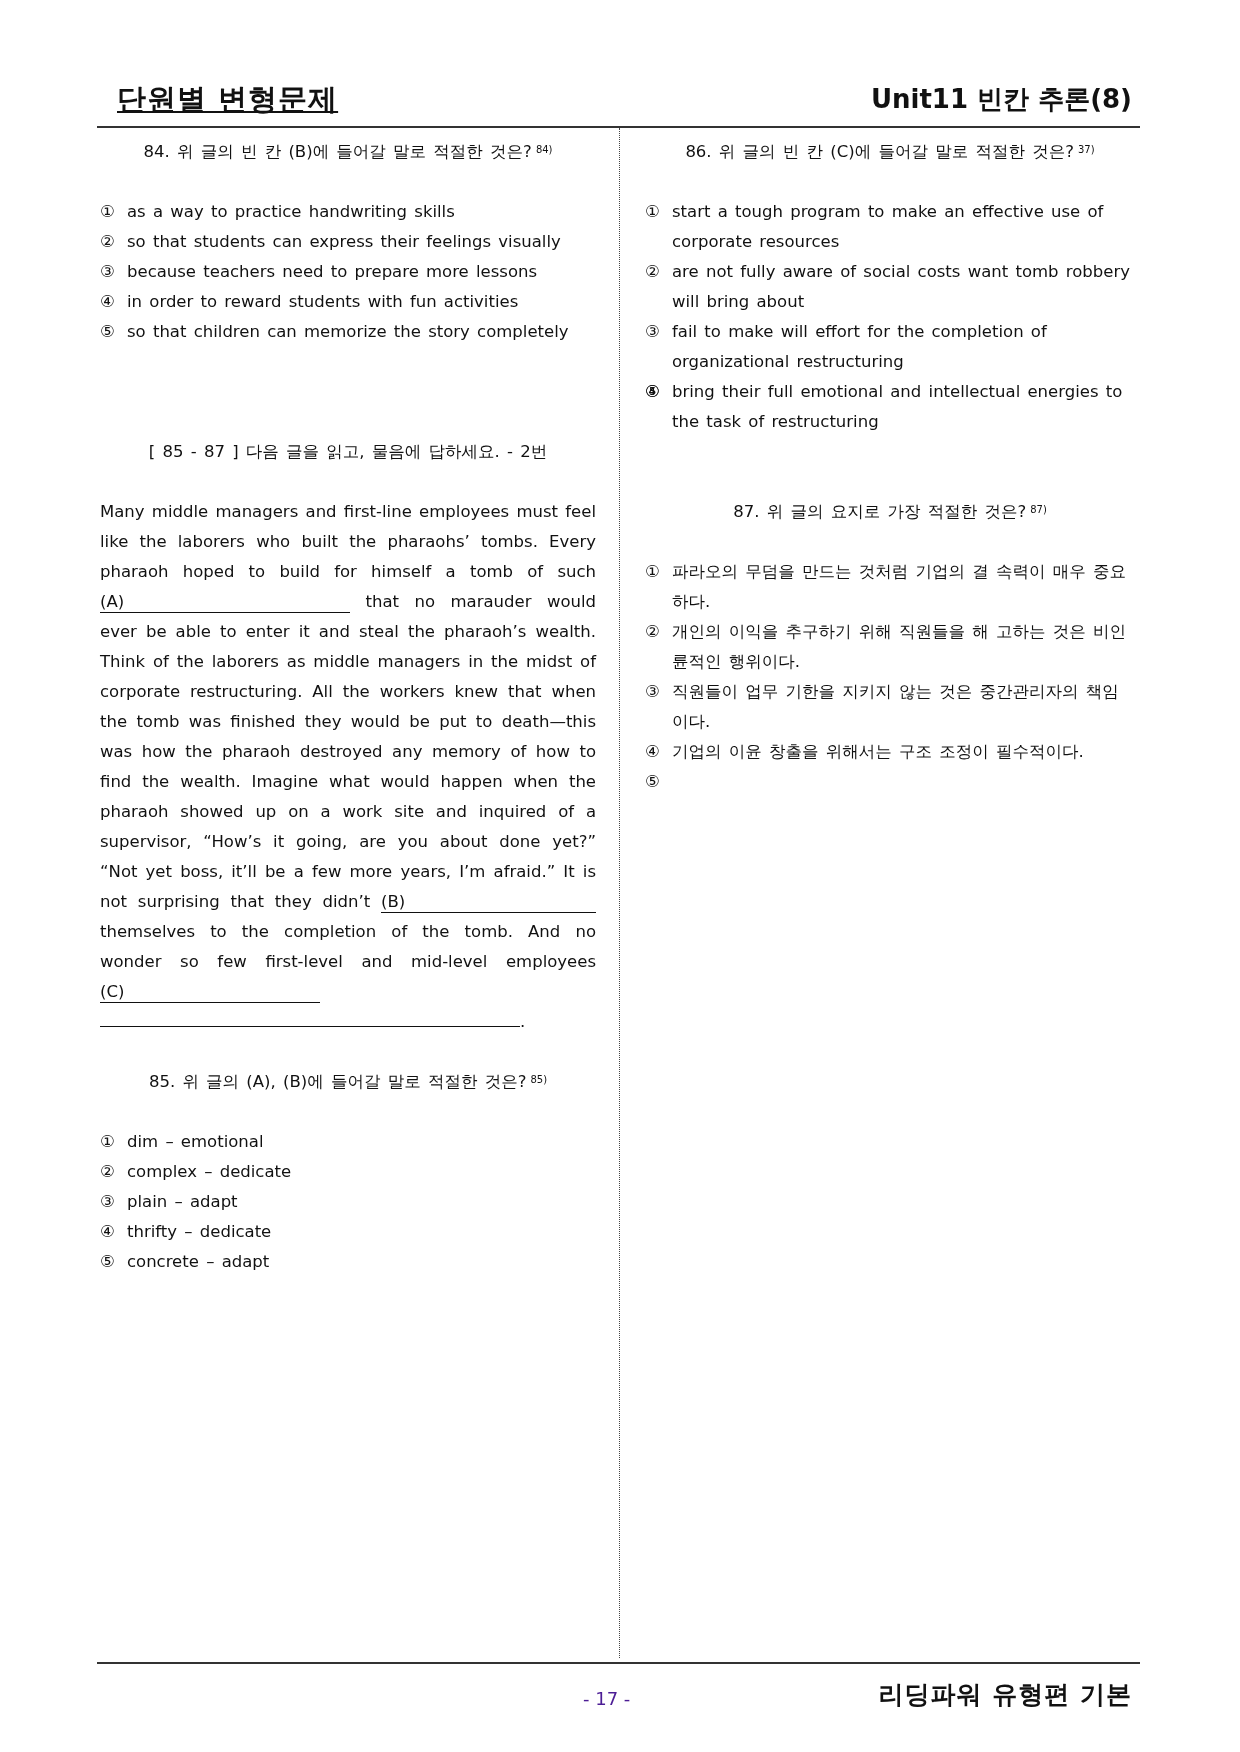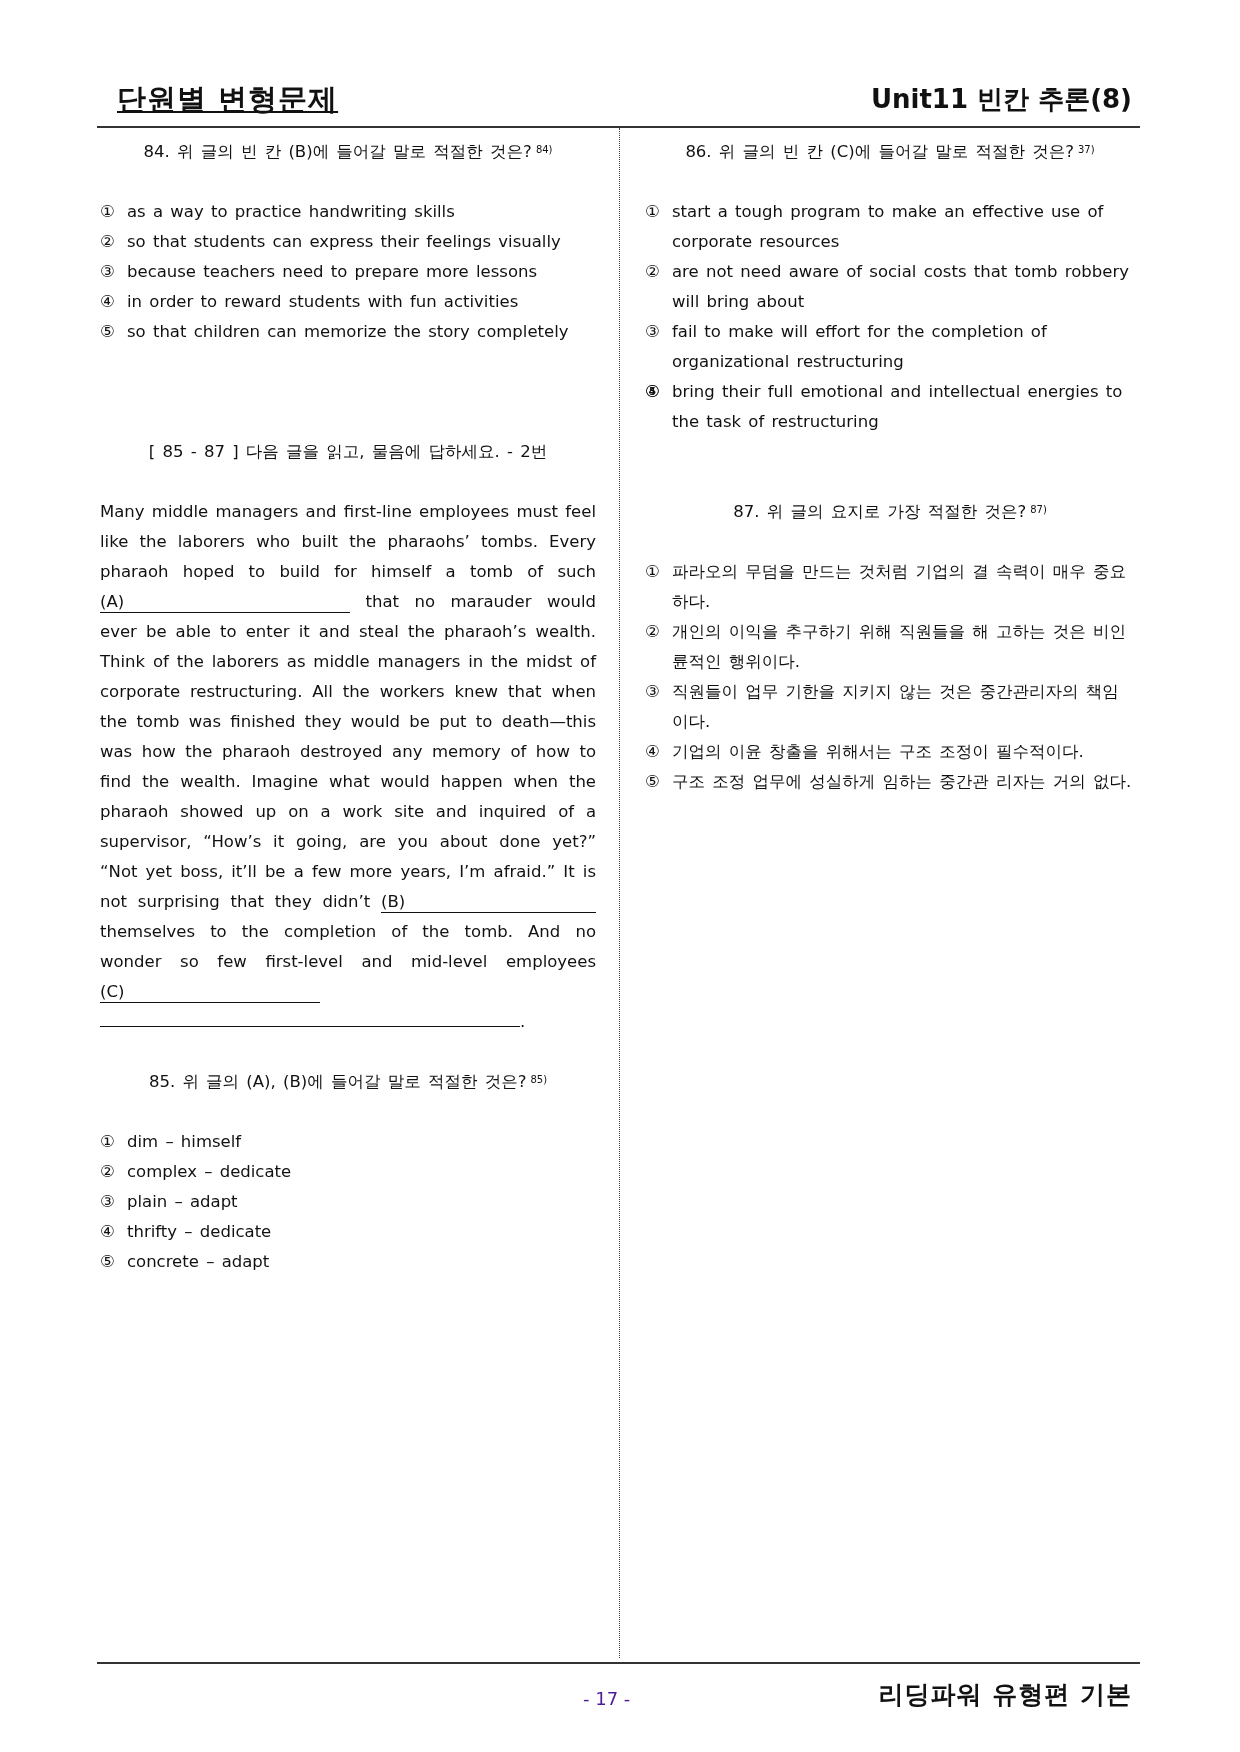--- a/index.html
+++ b/index.html
@@ -54,49 +54,49 @@
   <div class="gap1"></div>
   <p class="q">[ 85 - 87 ] 다음 글을 읽고, 물음에 답하세요. - 2번</p>
   <div class="gap1"></div>
   <p class="passage"><span>Many middle managers and first-line employees must feel like the laborers who built the pharaohs’ tombs. Every pharaoh hoped to build for himself a tomb of such </span><span class="blank blank-a">(A)</span><span> that no marauder would ever be able to enter it and steal the pharaoh’s wealth. Think of the laborers as middle managers in the midst of corporate restructuring. All the workers knew that when the tomb was finished they would be put to death—this was how the pharaoh destroyed any memory of how to find the wealth. Imagine what would happen when the pharaoh showed up on a work site and inquired of a supervisor, “How’s it going, are you about done yet?” “Not yet boss, it’ll be a few more years, I’m afraid.” It is not surprising that they didn’t </span><span class="blank blank-b">(B)</span><span> themselves to the completion of the tomb. And no wonder so few first-level and mid-level employees </span><span class="blank blank-c">(C)</span><br><span class="blank blank-c2"></span><span>.</span></p>
   <div class="gap1"></div>
   <p class="q">
     <span>85. 위 글의 (A), (B)에 들어갈 말로 적절한 것은?</span><sup>85)</sup>
   </p>
   <div class="gap1"></div>
   <ul class="opts">
-    <li><span class="num">①</span><span>dim – himself</span></li>
+    <li><span class="num">①</span><span>dim – emotional</span></li>
     <li><span class="num">②</span><span>complex – dedicate</span></li>
     <li><span class="num">③</span><span>plain – adapt</span></li>
     <li><span class="num">④</span><span>thrifty – dedicate</span></li>
     <li><span class="num">⑤</span><span>concrete – adapt</span></li>
   </ul>
 </div>
 
 <div class="col right" style="top:137px;">
   <p class="q">
     <span>86. 위 글의 빈 칸 (C)에 들어갈 말로 적절한 것은?</span><sup>37)</sup>
   </p>
   <div class="gap1"></div>
   <ul class="opts">
     <li><span class="num">①</span><span>start a tough program to make an effective use of corporate resources</span></li>
-    <li><span class="num">②</span><span>are not need aware of social costs that tomb robbery will bring about</span></li>
+    <li><span class="num">②</span><span>are not fully aware of social costs want tomb robbery will bring about</span></li>
     <li><span class="num">③</span><span>fail to make will effort for the completion of organizational restructuring</span></li>
     <li><span class="num">④</span></li>
     <li><span class="num">⑤</span><span>bring their full emotional and intellectual energies to the task of restructuring</span></li>
   </ul>
   <div class="gap2"></div>
   <p class="q">
     <span>87. 위 글의 요지로 가장 적절한 것은?</span><sup>87)</sup>
   </p>
   <div class="gap1"></div>
   <ul class="opts">
     <li><span class="num">①</span><span>파라오의 무덤을 만드는 것처럼 기업의 결 속력이 매우 중요하다.</span></li>
     <li><span class="num">②</span><span>개인의 이익을 추구하기 위해 직원들을 해 고하는 것은 비인륜적인 행위이다.</span></li>
     <li><span class="num">③</span><span>직원들이 업무 기한을 지키지 않는 것은 중간관리자의 책임이다.</span></li>
     <li><span class="num">④</span><span>기업의 이윤 창출을 위해서는 구조 조정이 필수적이다.</span></li>
-    <li><span class="num">⑤</span><span>구조 조정 업무에 성실하게 임하는 중간관 리자는 거의 없다.</span></li>
+    <li><span class="num">⑤</span></li>
   </ul>
 </div>
 
 <div class="ftr-rule"></div>
 <div class="ftr-page">- 17 -</div>
 <div class="ftr-title">리딩파워 유형편 기본</div>
 
 </body></html>

